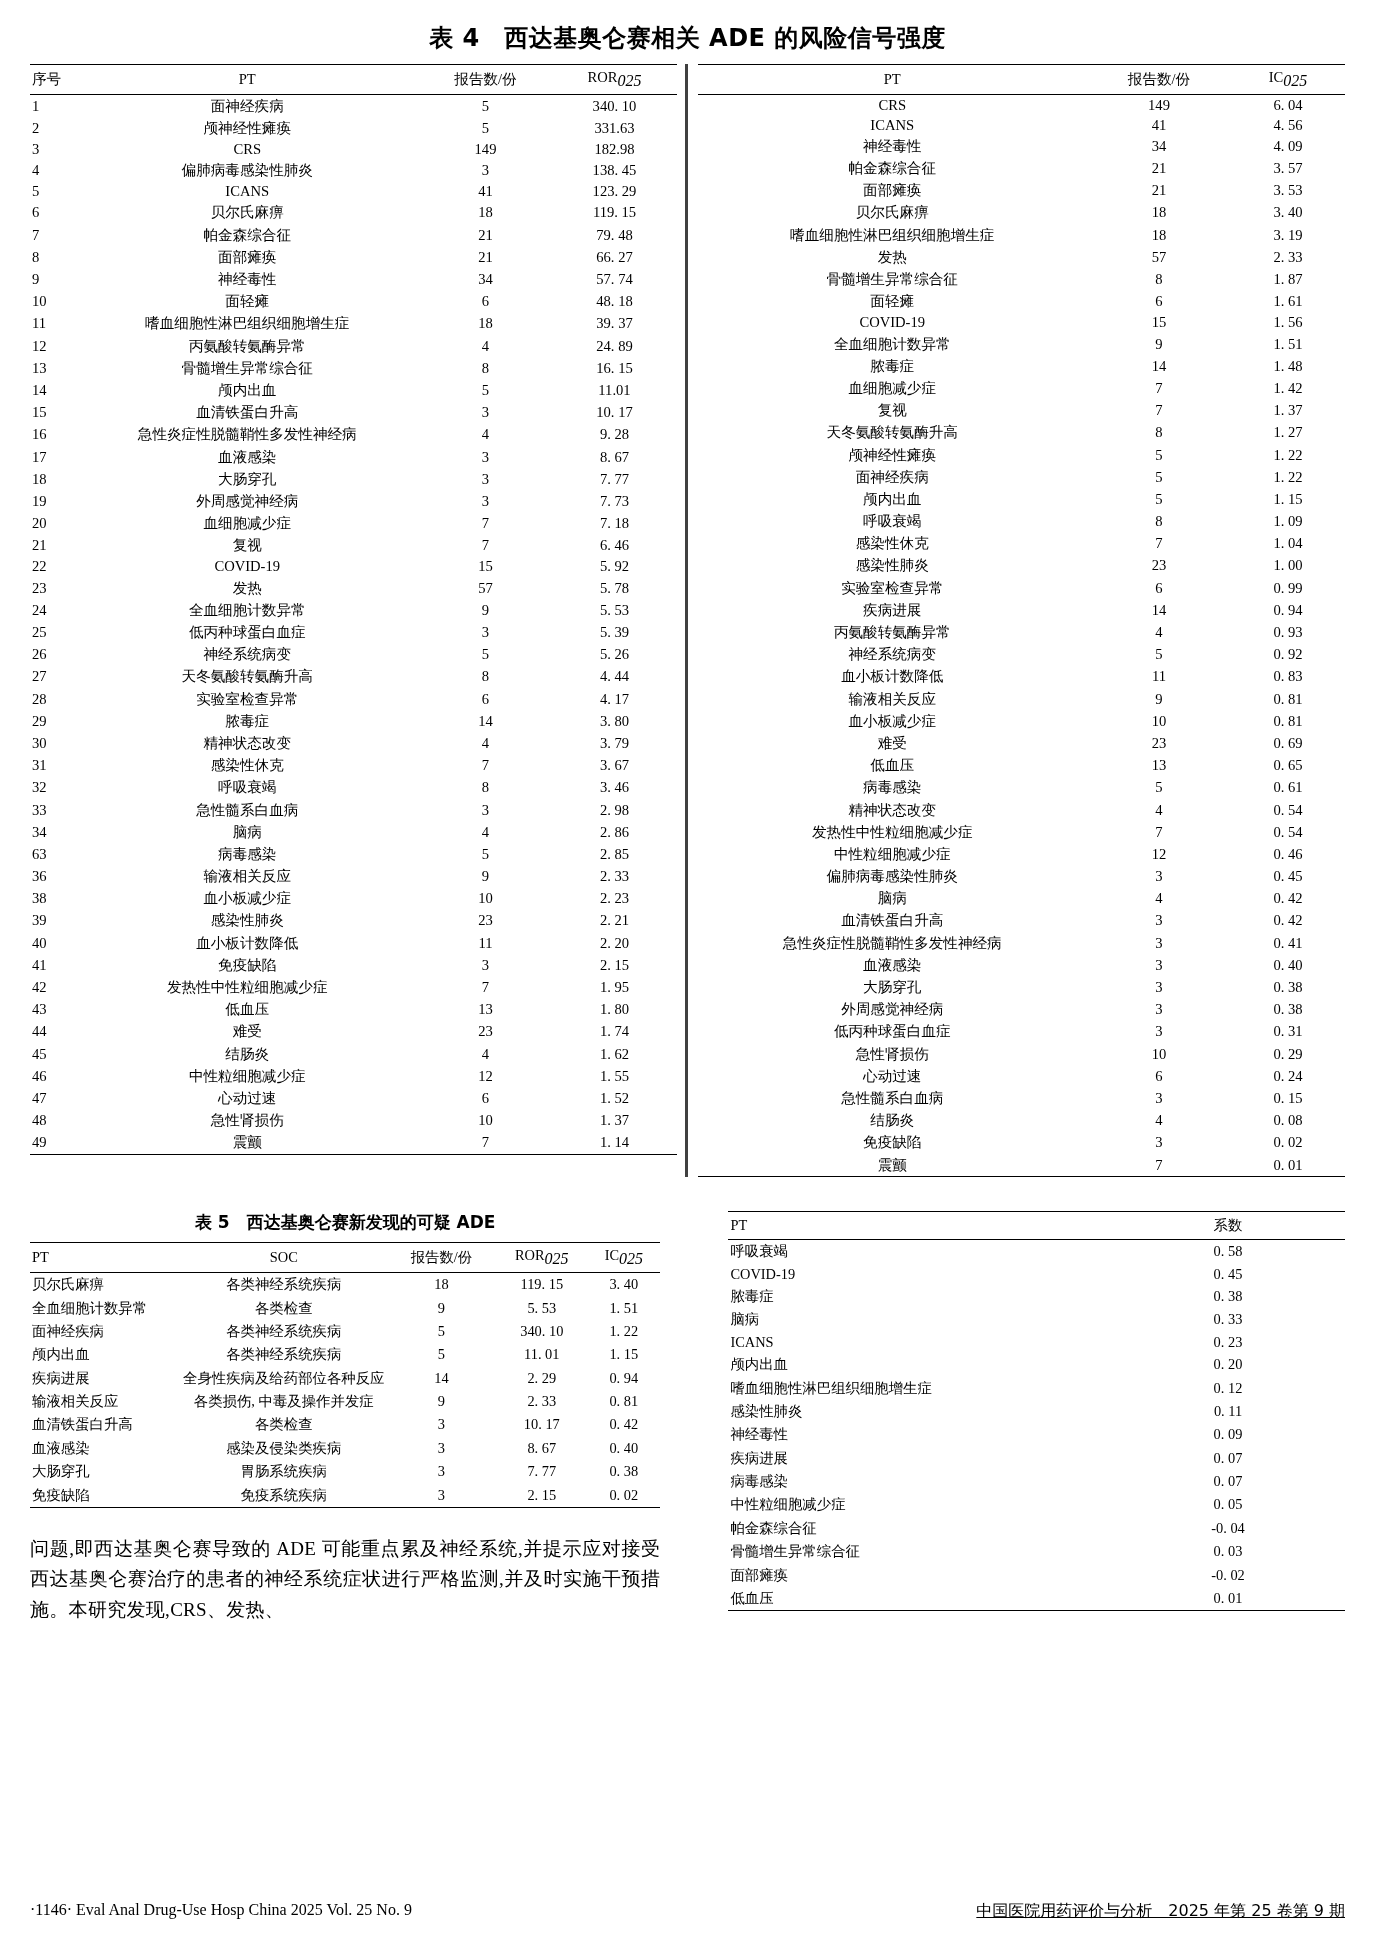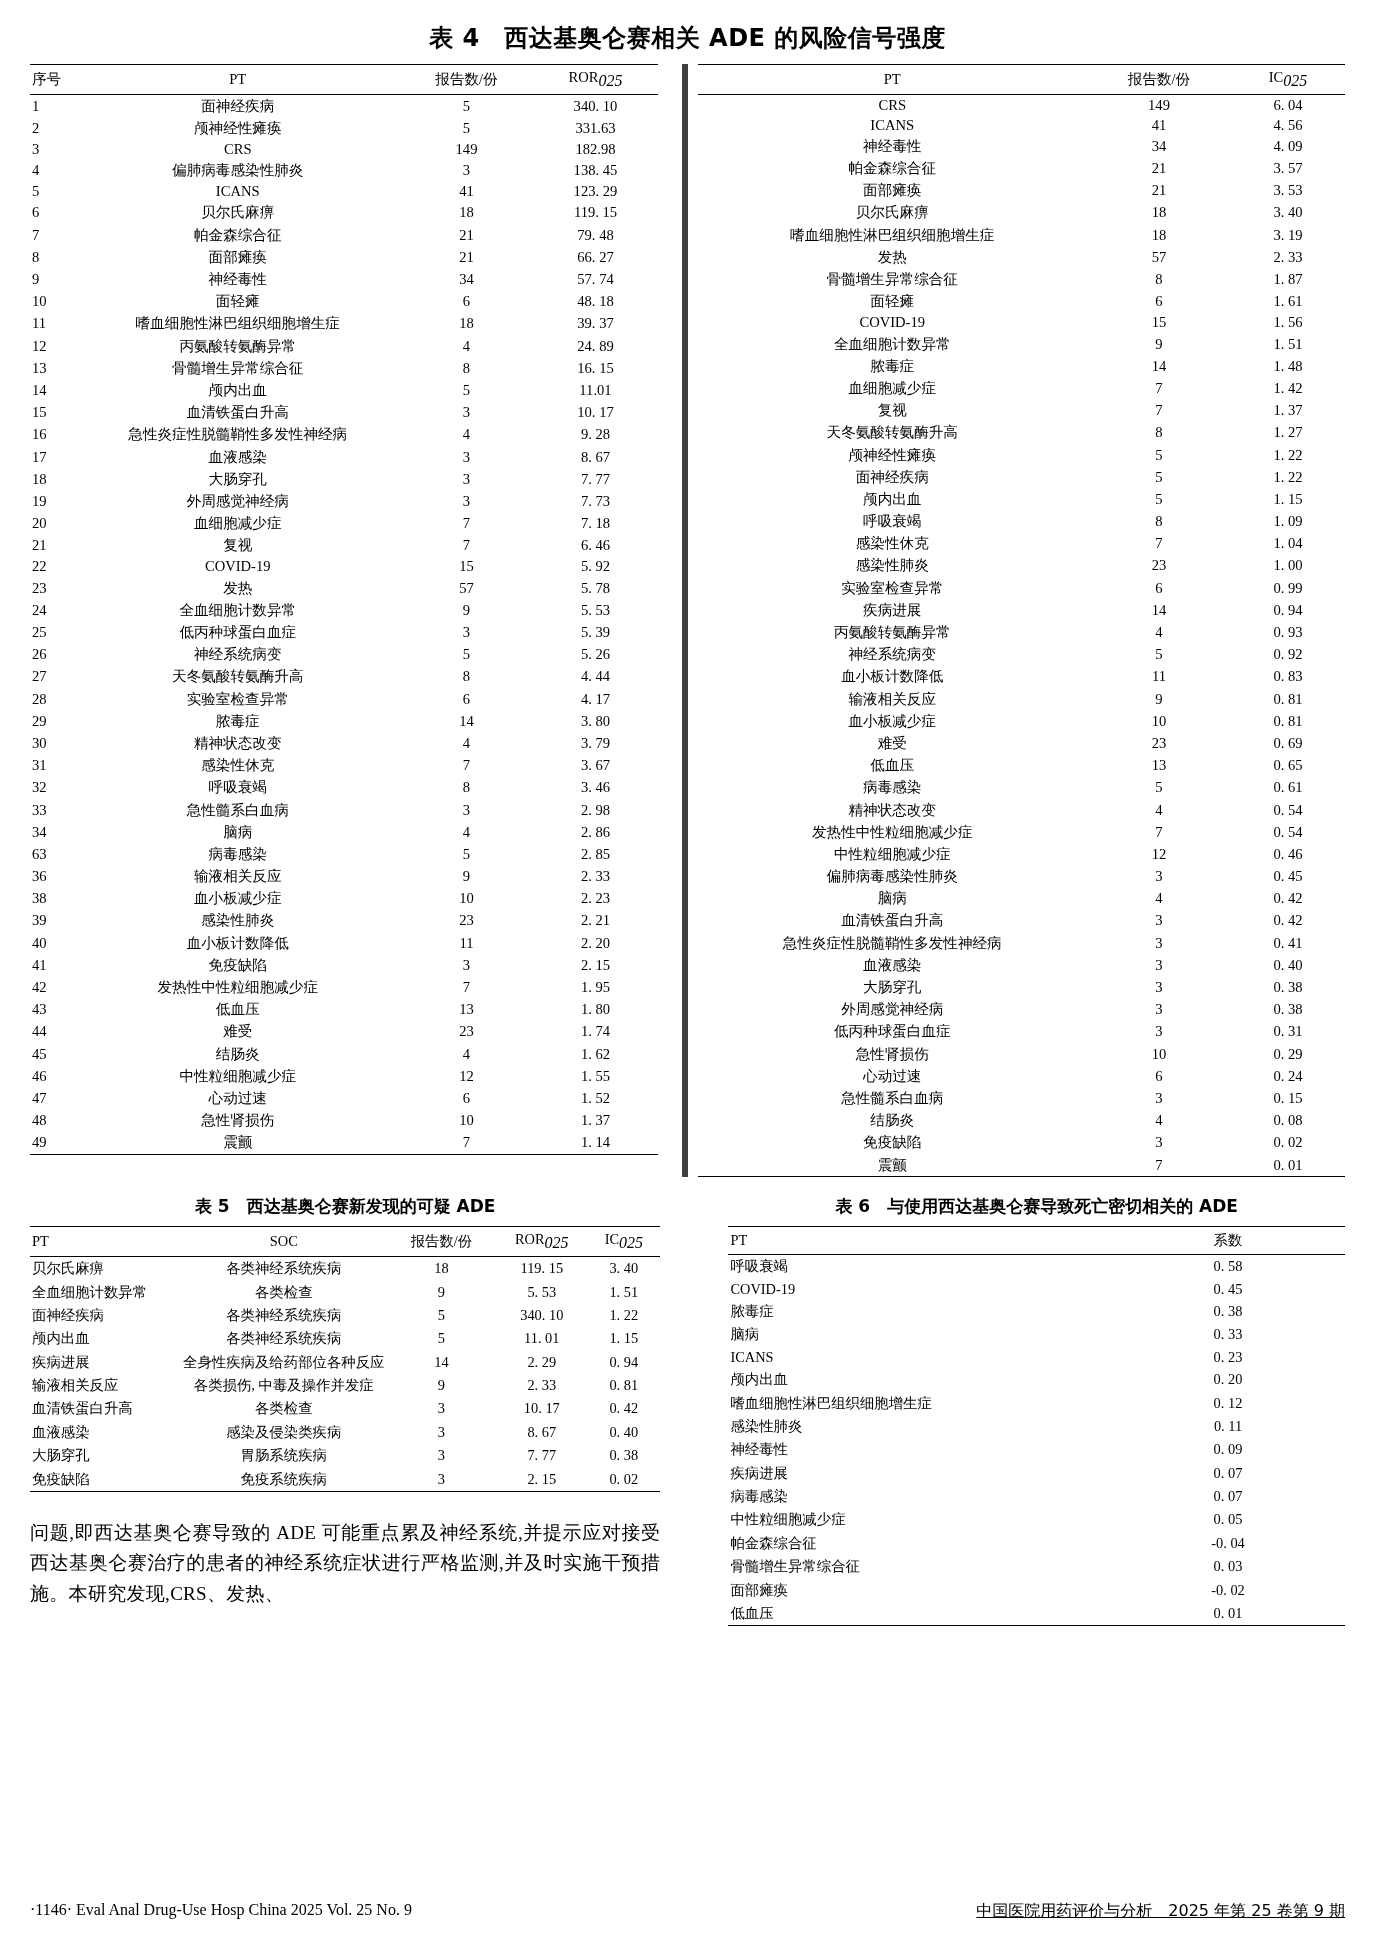--- a/index.html
+++ b/index.html
@@ -22,21 +22,21 @@
     text-align:center;
     font-family:"DejaVu Sans", sans-serif;
     font-weight:bold;
     font-size:24px;
     letter-spacing:0.5px;
     margin:4px 0 10px 0;
   }
   table{border-collapse:collapse;}
   .t4-wrap{display:flex;width:100%;}
   .half{width:50%;box-sizing:border-box;}
-  .half.left{padding-right:24px;border-right:6px solid #404040;}
+  .half.left{padding-right:8px;border-right:3px solid #404040;}
   .half.right{padding-left:10px;}
   .tbl{
     width:100%;
     border-collapse:collapse;
     font-size:14.6px;
   }
   .tbl thead th{
     font-weight:normal;
     border-top:1.6px solid #000;
     border-bottom:1px solid #000;
@@ -53,21 +53,21 @@
   .c-pt{text-align:center;}
   .c-n{width:130px;text-align:center;}
   .c-v{width:120px;text-align:center;}
   .c-v-r{width:110px;text-align:center;}
   .c-n-r{width:140px;text-align:center;}
   sub{font-size:16px;font-style:italic;}
   
   .bottom{
     display:flex;
     width:100%;
-    margin-top:18px;
+    margin-top:34px;
     gap:44px;
   }
   .b-left{width:51%;box-sizing:border-box;padding-right:18px;}
   .b-right{width:49%;box-sizing:border-box;padding-left:6px;}
   .b-title{
     text-align:center;
     font-family:"DejaVu Sans", sans-serif;
     font-weight:bold;
     font-size:17px;
     margin:0 0 8px 0;
@@ -765,21 +765,20 @@
               <td class="t5-ror">2. 15</td>
               <td class="t5-ic">0. 02</td>
             </tr>
           </tbody>
       </table>
 
       <div class="para" style="width:100%">问题,即西达基奥仑赛导致的 ADE 可能重点累及神经系统,并提示应对接受西达基奥仑赛治疗的患者的神经系统症状进行严格监测,并及时实施干预措施。本研究发现,CRS、发热、</div>
     </div>
 
     <div class="b-right">
-      <div class="b-title">表 6　与使用西达基奥仑赛导致死亡密切相关的 ADE</div>
       <table class="tbl5">
         <thead>
           <tr>
             <th class="t6-pt">PT</th>
             <th class="t6-v">系数</th>
           </tr>
         </thead>
         <tbody id="t6b">
             <tr>
               <td class="t6-pt">呼吸衰竭</td>

